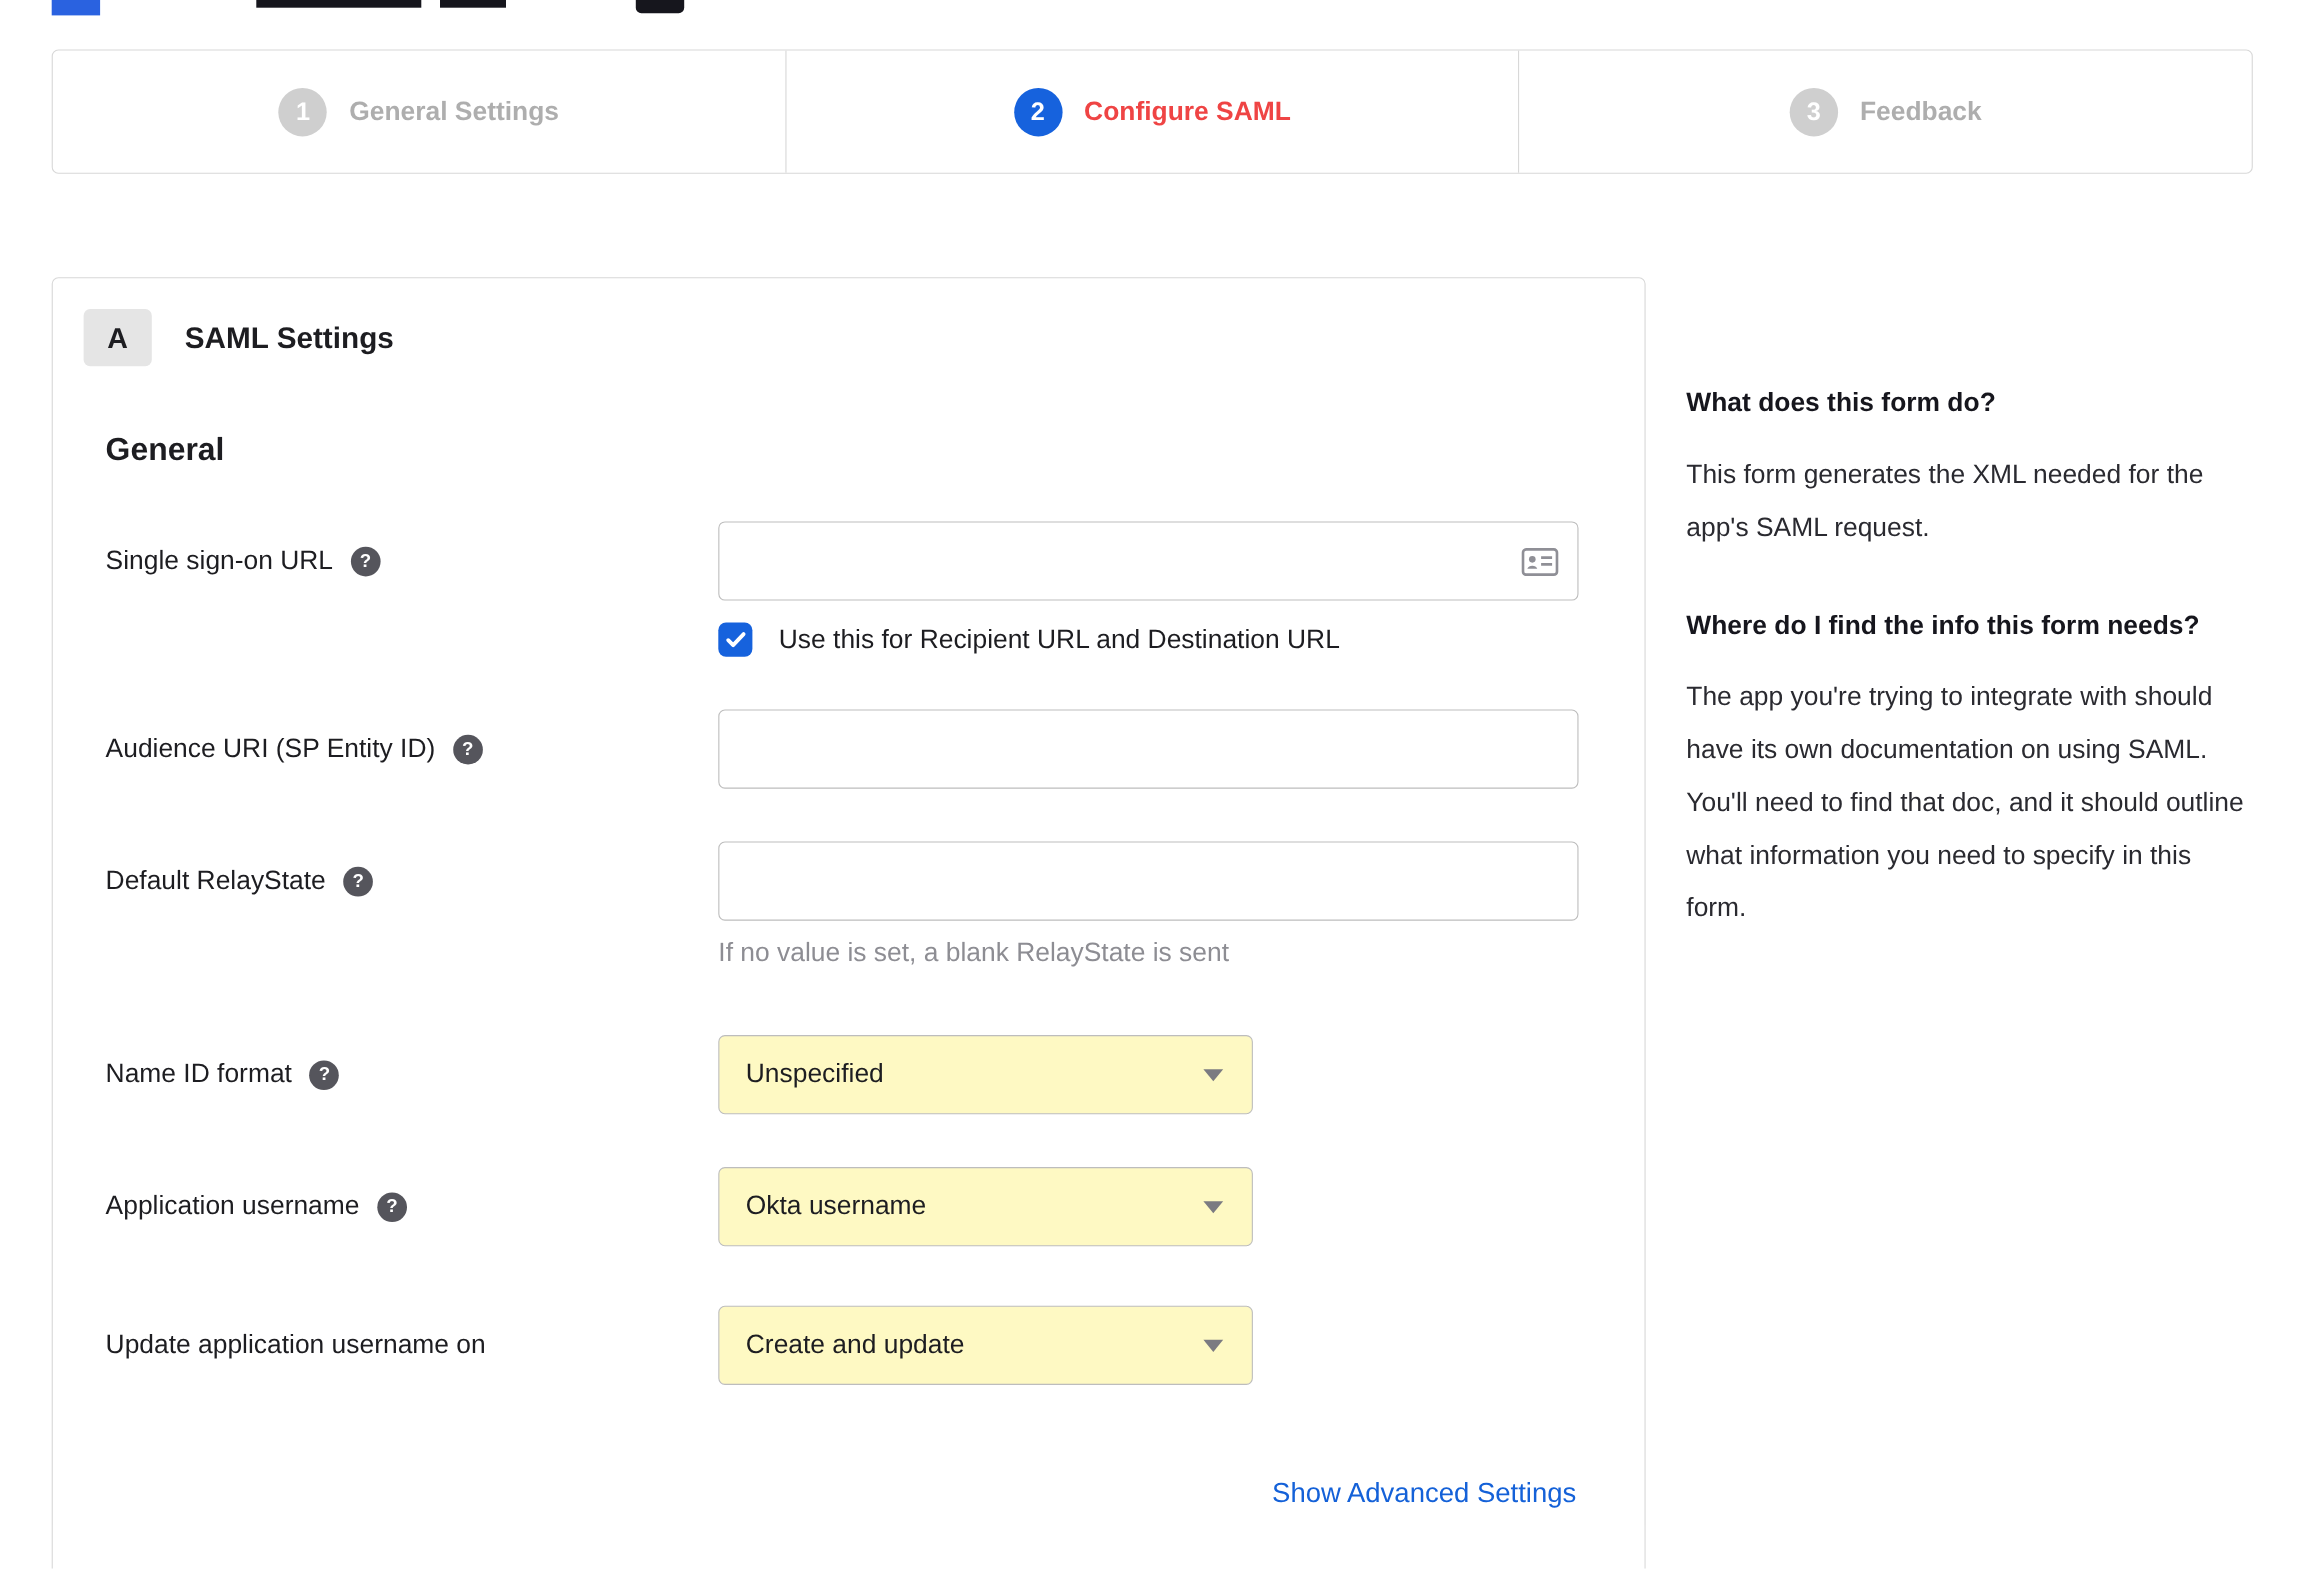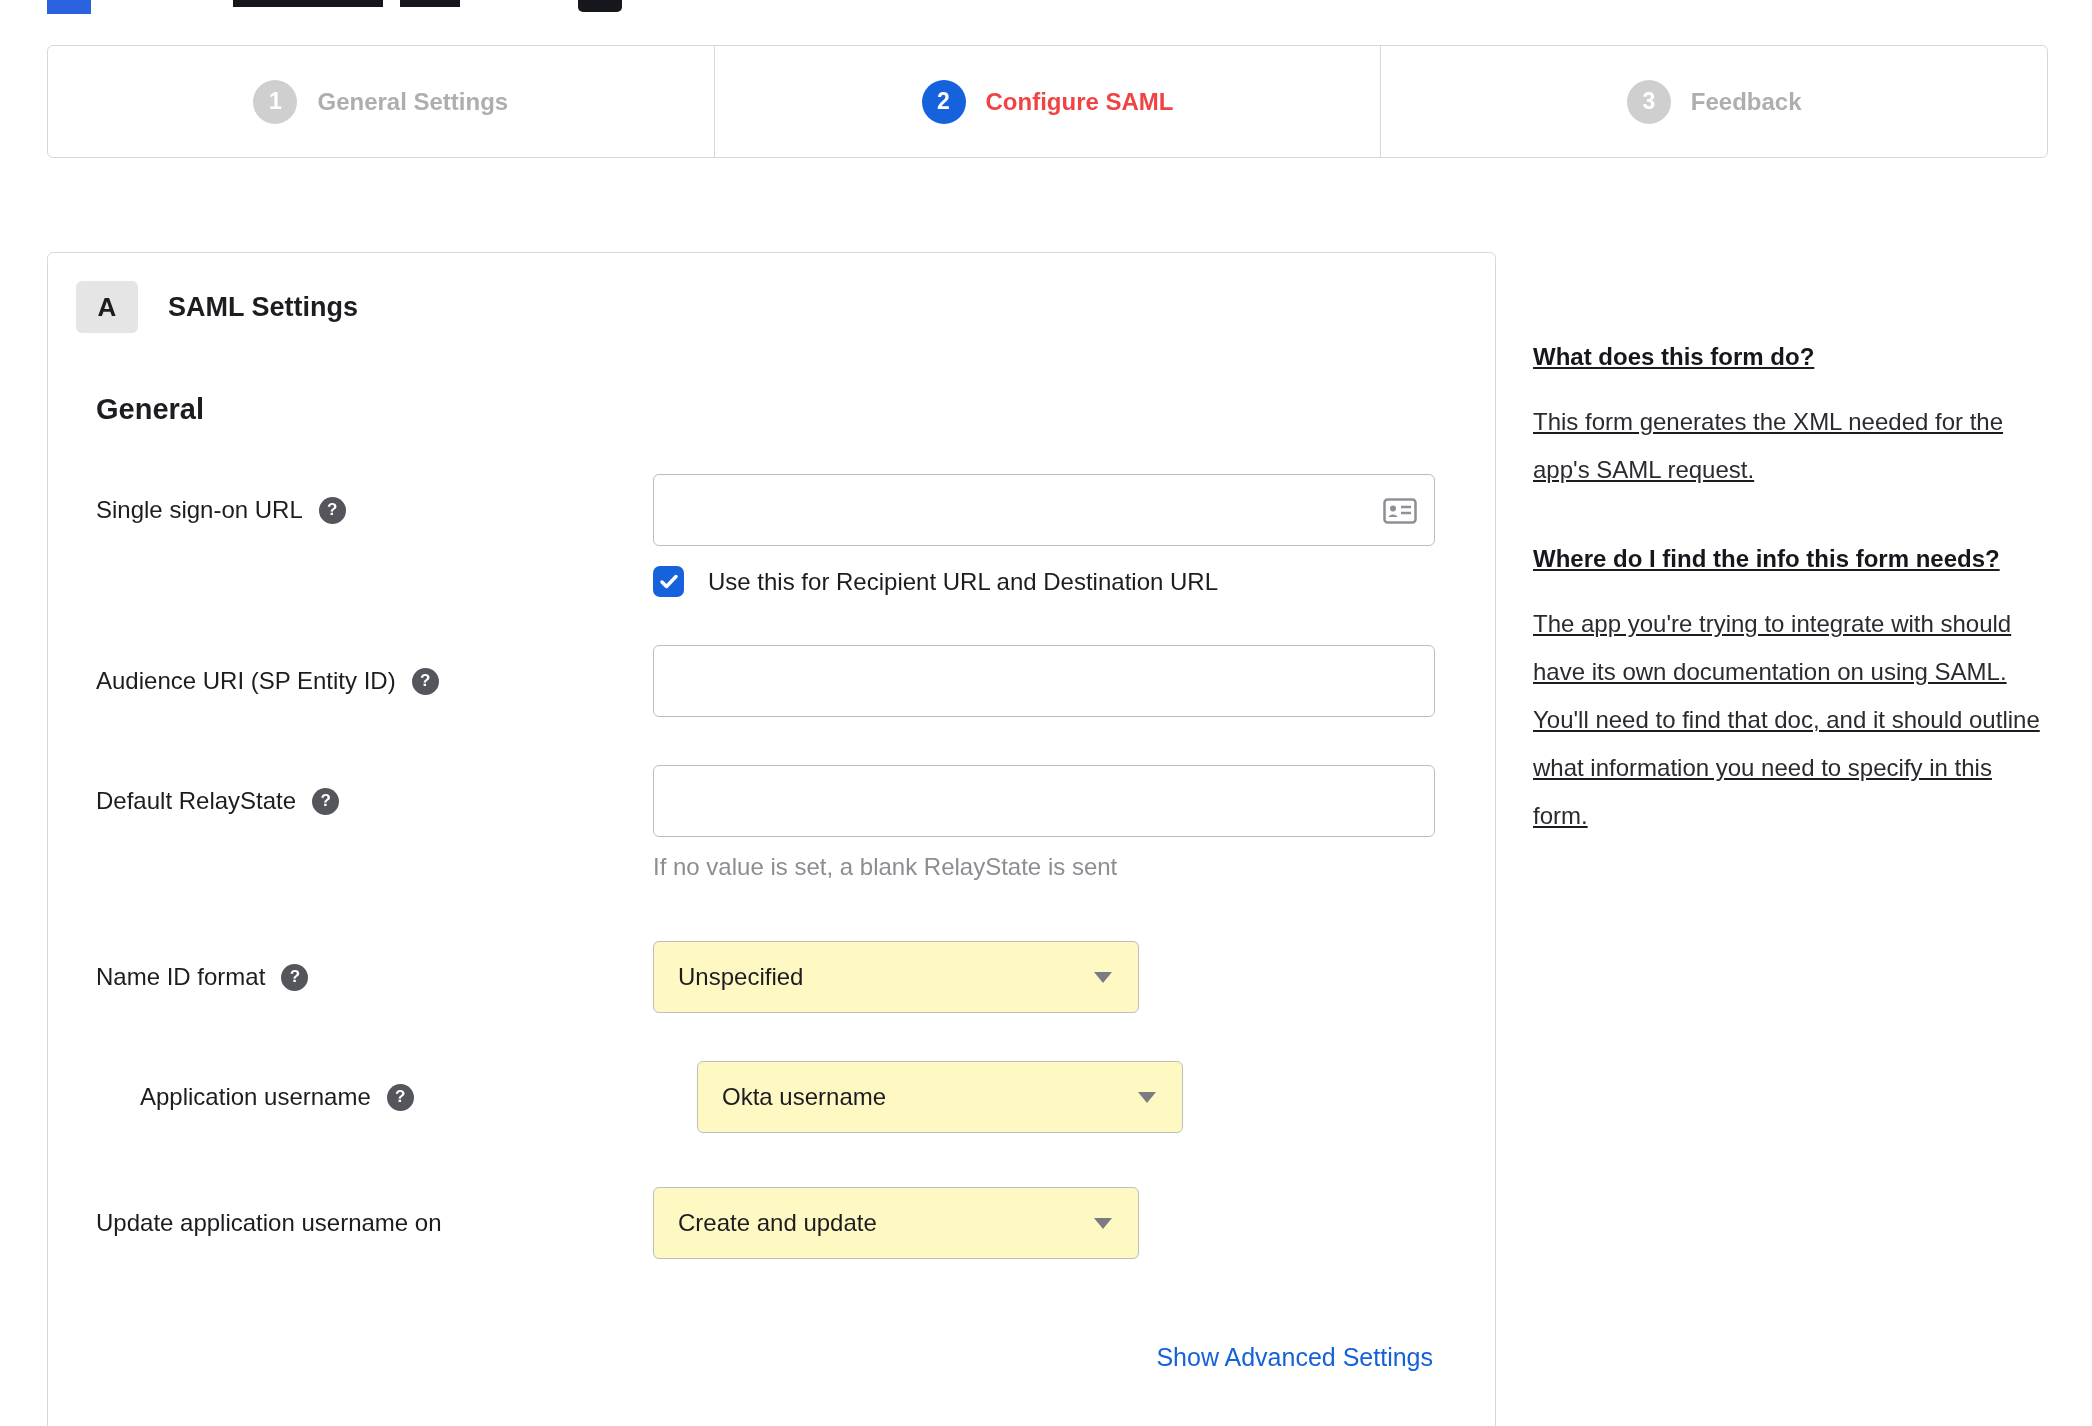--- a/index.html
+++ b/index.html
@@ -53,21 +53,21 @@
     width: 62px; height: 52px; background: #e5e5e5; border-radius: 6px;
     display: flex; align-items: center; justify-content: center;
     font-size: 26px; font-weight: bold; color: #1d1d21;
   }
   .card-title { margin-left: 30px; font-size: 27px; font-weight: bold; }
   .section-title { margin: 60px 0 0 48px; font-size: 29px; font-weight: bold; }
 
   .form { margin: 48px 0 0 48px; }
   .row { display: flex; align-items: flex-start; margin-bottom: 48px; }
   .row.relay-row { margin-bottom: 60px; }
-  .row.appuser-row { margin-bottom: 54px; margin-left: 44px; }
+  .row.appuser-row { margin-bottom: 54px; }
   .row-label {
     width: 557px; padding-top: 22px;
     font-size: 24px; color: #1d1d21;
     display: flex; align-items: center; gap: 16px;
   }
   .help-icon {
     width: 27px; height: 27px; border-radius: 50%;
     background: #55555c; color: #ffffff;
     font-size: 17px; font-weight: bold;
     display: inline-flex; align-items: center; justify-content: center;
@@ -103,21 +103,21 @@
     border-left: 9px solid transparent; border-right: 9px solid transparent;
     border-top: 11px solid #7b7b81;
   }
 
   .link-row { margin: 84px 62px 0 0; text-align: right; }
   .advanced-link {
     font-size: 25px; color: #1461d8; text-decoration: none; cursor: pointer;
   }
 
   
-  .aside { position: absolute; left: 1533px; top: 338px; width: 516px; text-decoration: underline; }
+  .aside { position: absolute; left: 1533px; top: 348px; width: 516px; }
   .aside h3 { font-size: 24px; font-weight: bold; line-height: 38px; margin-bottom: 22px; color: #16161d; }
   .aside p  { font-size: 24px; line-height: 48px; color: #2a2a30; }
   .aside .q2 { margin-top: 46px; }
 </style>
 </head>
 <body>
 
 <div class="frag frag-blue"></div>
 <div class="frag frag-dark1"></div>
 <div class="frag frag-dark2"></div>

